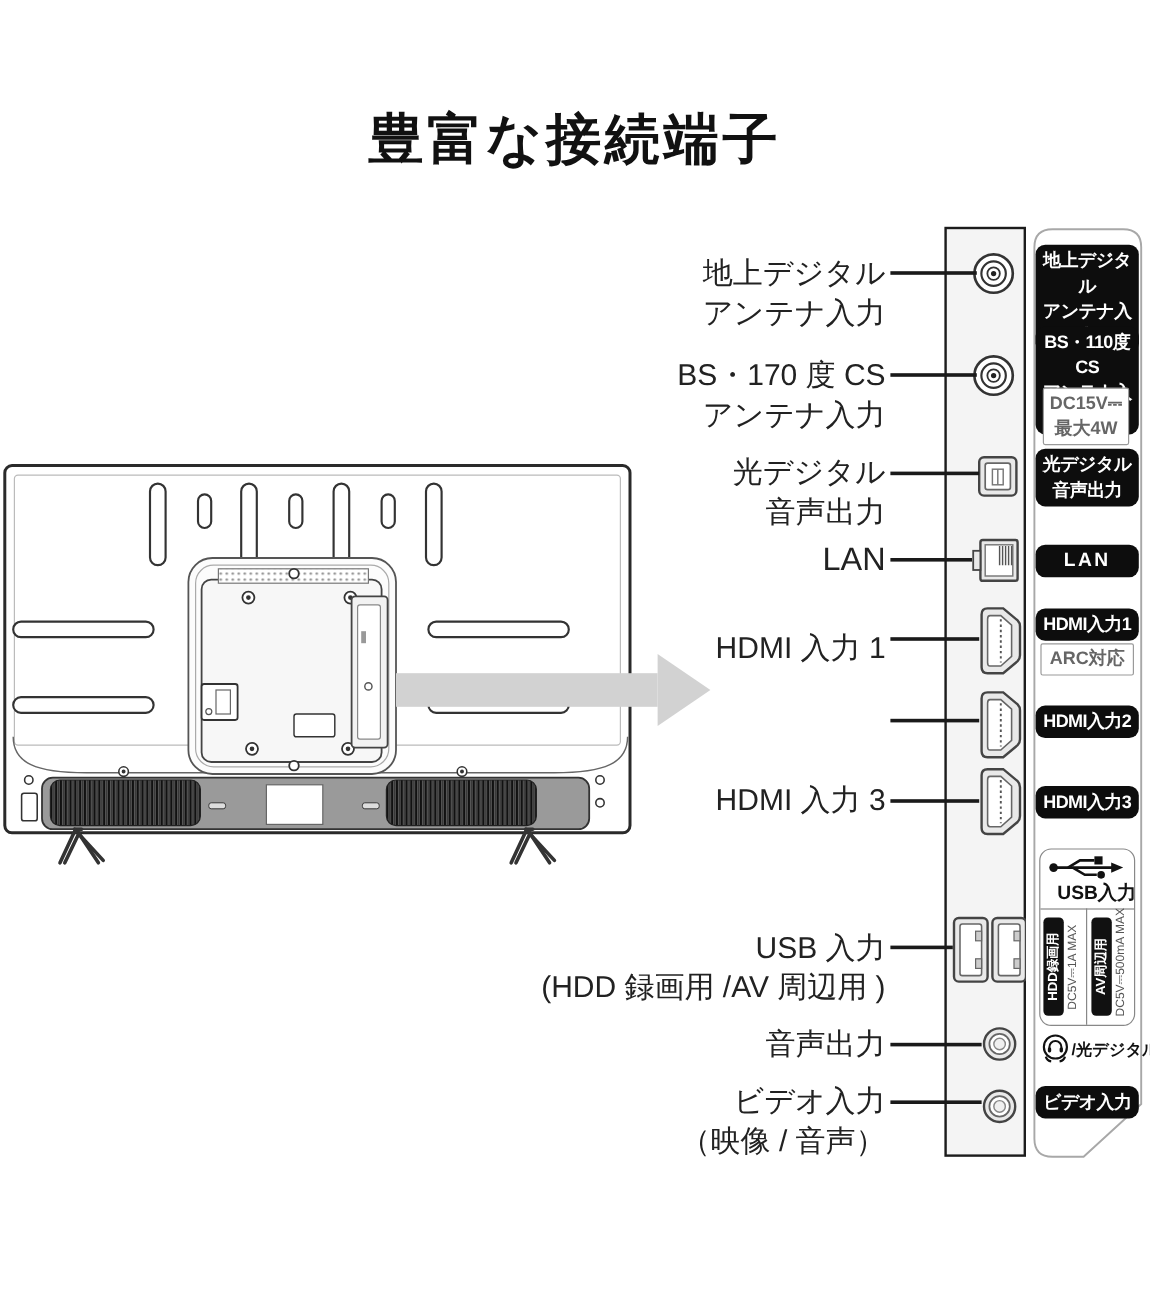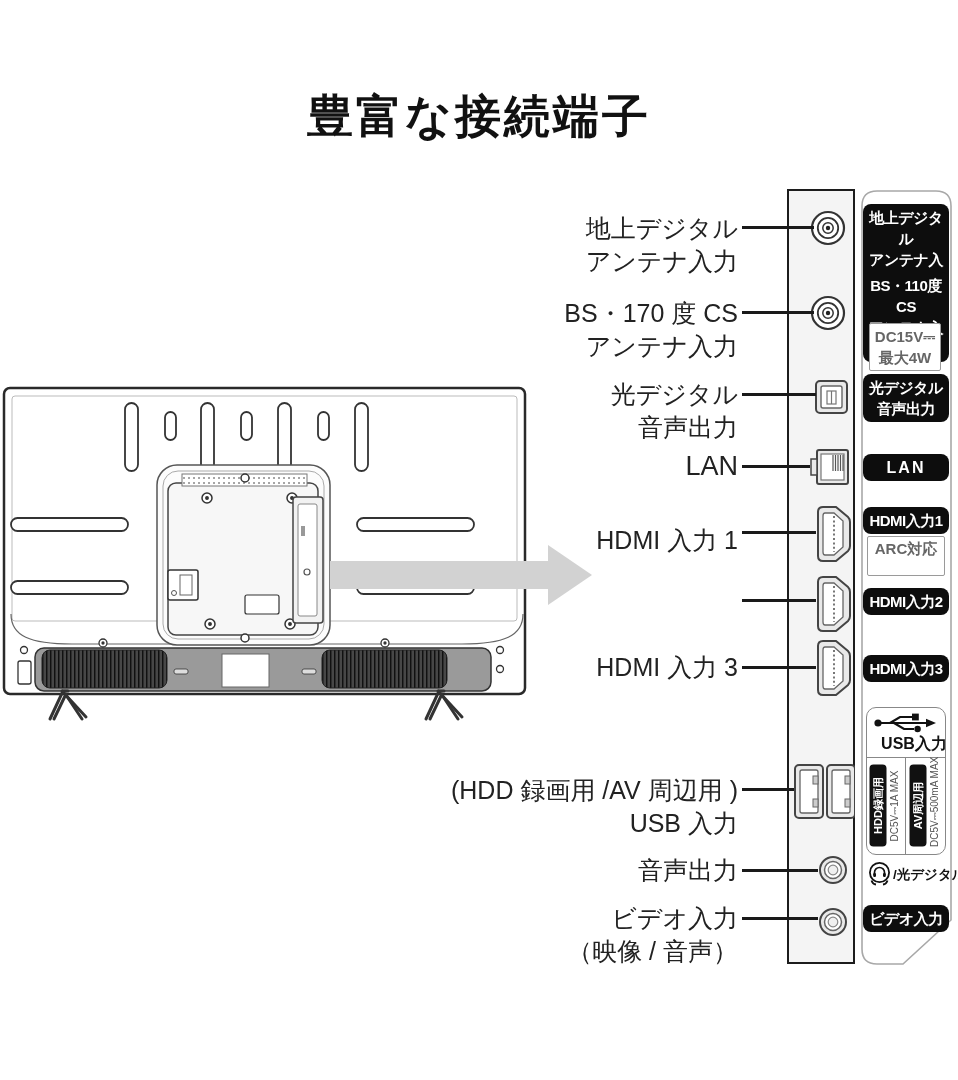--- a/index.html
+++ b/index.html
@@ -281,22 +281,22 @@
   <div class="connector" style="left:742px;top:531px;width:74px"></div>
 
   <div class="connector" style="left:742px;top:599px;width:74px"></div>
 
   <div class="llabel" style="top:651px">
     <div>HDMI 入力 3</div>
   </div>
   <div class="connector" style="left:742px;top:666px;width:74px"></div>
 
   <div class="llabel" style="top:774px">
+    <div>USB 入力</div>
     <div>(HDD 録画用 /AV 周辺用 )</div>
-    <div>USB 入力</div>
   </div>
   <div class="connector" style="left:742px;top:788px;width:52px"></div>
 
   <div class="llabel" style="top:854px">
     <div>音声出力</div>
   </div>
   <div class="connector" style="left:742px;top:869px;width:76px"></div>
 
   <div class="llabel" style="top:902px">
     <div>ビデオ入力</div>
@@ -323,21 +323,21 @@
     <div>音声出力</div>
   </div>
 
   <div class="black-badge badge-1l" style="top:454px;font-size:16px;letter-spacing:2px">
     <div>LAN</div>
   </div>
 
   <div class="black-badge badge-1l" style="top:507px">
     <div>HDMI入力1</div>
   </div>
-  <div class="sub-box" style="left:867px;top:536px;width:78px;height:40px;font-size:15px;line-height:24px">
+  <div class="sub-box" style="left:867px;top:536px;width:78px;height:27px;font-size:15px;line-height:24px">
     <div>ARC対応</div>
   </div>
 
   <div class="black-badge badge-1l" style="top:588px">
     <div>HDMI入力2</div>
   </div>
 
   <div class="black-badge badge-1l" style="top:655px">
     <div>HDMI入力3</div>
   </div>

